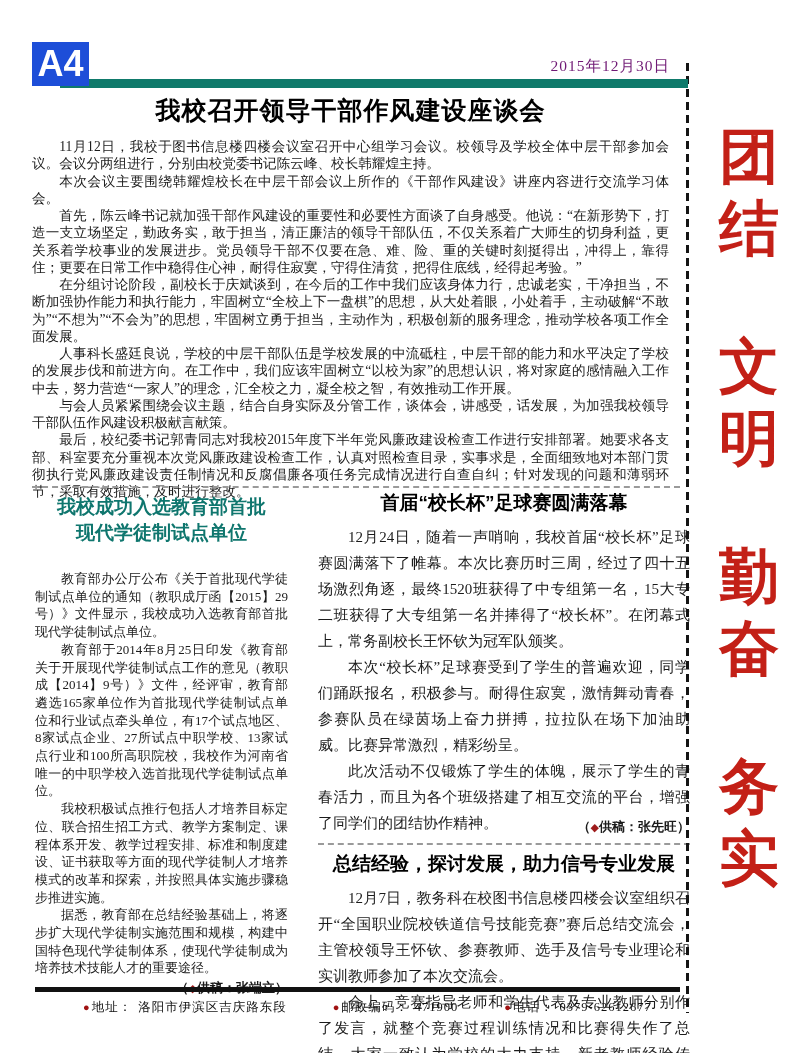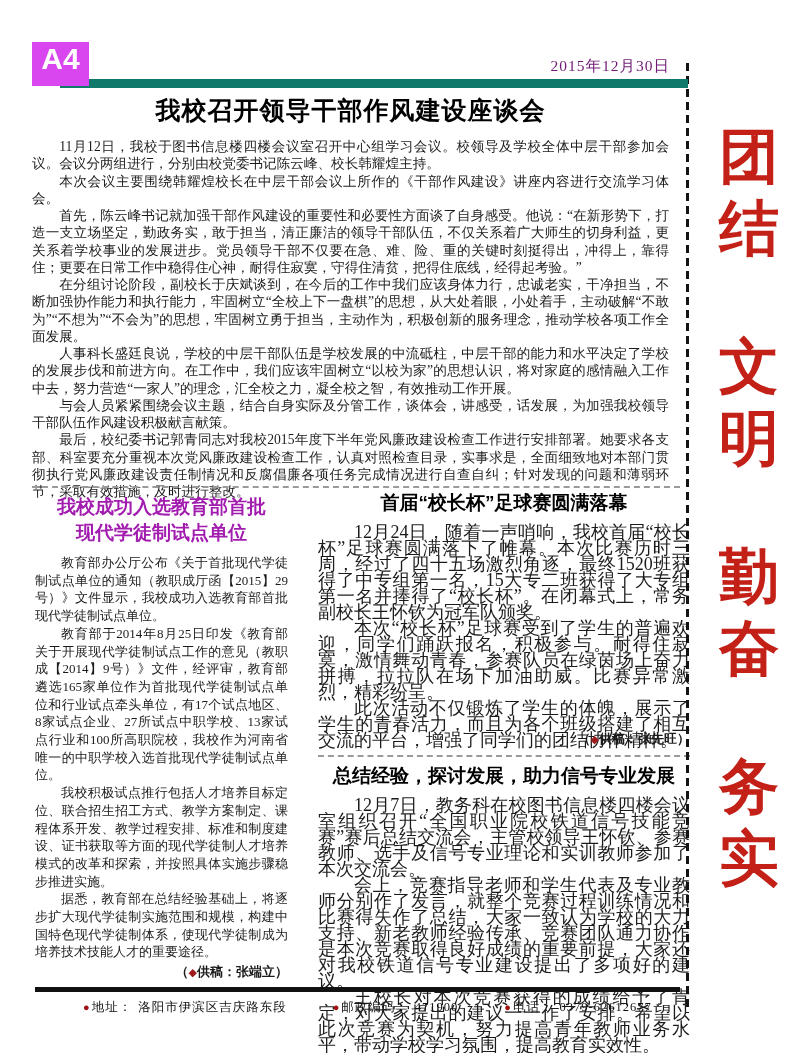--- a/index.html
+++ b/index.html
@@ -4,23 +4,23 @@
 <style>
   html,body{margin:0;padding:0;background:#ffffff;}
   .page{
     position:relative;width:800px;height:1053px;background:#ffffff;
     font-family:"Liberation Serif","DejaVu Serif",serif;color:#1b1b1b;
     overflow:hidden;margin:0 auto;
   }
   
   .a4-box{
     position:absolute;left:32px;top:42px;width:57px;height:44px;
-    background:#d946ef;color:#ffffff;
+    background:#1d4ed8;color:#ffffff;
     font-family:"Liberation Sans","DejaVu Sans",sans-serif;
-    font-weight:bold;font-size:30px;display:flex;align-items:flex-start;justify-content:center;
+    font-weight:bold;font-size:36px;display:flex;align-items:center;justify-content:center;
     z-index:2;
   }
   .header-bar{
     position:absolute;left:60px;top:79px;width:628px;height:9px;background:#0f7a6b;z-index:1;
   }
   .page-date{
     position:absolute;top:56px;left:420px;width:250px;text-align:right;
     font-size:15.5px;letter-spacing:1px;color:#701a75;
   }
   
@@ -33,32 +33,32 @@
   .main-article p{
     margin:0;text-align:justify;text-indent:2em;
     font-size:13.6px;line-height:17.25px;
   }
   
   .hdash{border:0;border-top:2px dashed #9a9a9a;height:0;}
   .divider-top{position:absolute;left:32px;top:478px;width:648px;}
   
   .left-col{position:absolute;left:35px;top:492px;width:253px;}
   .left-col h2{
-    margin:2px 0 8px 0;text-align:center;
+    margin:2px 0 24px 0;text-align:center;
     font-family:"Liberation Sans","DejaVu Sans",sans-serif;
-    font-size:19px;line-height:26px;font-weight:900;color:#a21caf;
+    font-size:19px;line-height:26px;font-weight:900;color:#0f766e;
   }
   .left-col p{margin:0;text-align:justify;text-indent:2em;font-size:13px;line-height:17.7px;}
   .right-col{position:absolute;left:302px;top:488px;width:372px;margin-left:16px;}
   .right-col h2{
     margin:2px 0 8px 0;text-align:center;
     font-family:"Liberation Sans","DejaVu Sans",sans-serif;
     font-size:19px;font-weight:900;color:#000;
   }
-  .right-col p{margin:0;text-align:justify;text-indent:2em;font-size:18px;line-height:16px;}
+  .right-col p{margin:0;text-align:justify;text-indent:2em;font-size:15px;line-height:26px;}
   .byline{text-align:right;font-size:13px;margin-top:2px;font-weight:bold;}
   .byline.overlap{margin-top:-18px;}
   .byline .diamond{color:#9e1b1b;font-size:11px;}
   .article-divider{margin:7px 0 6px 0;}
   
   .footer-bar{position:absolute;left:35px;top:987px;width:645px;height:5px;background:#111;}
   .footer{
     position:absolute;left:35px;top:999px;width:645px;
     display:flex;align-items:center;font-size:12.5px;color:#111;
     padding-left:48px;box-sizing:border-box;gap:46px;

